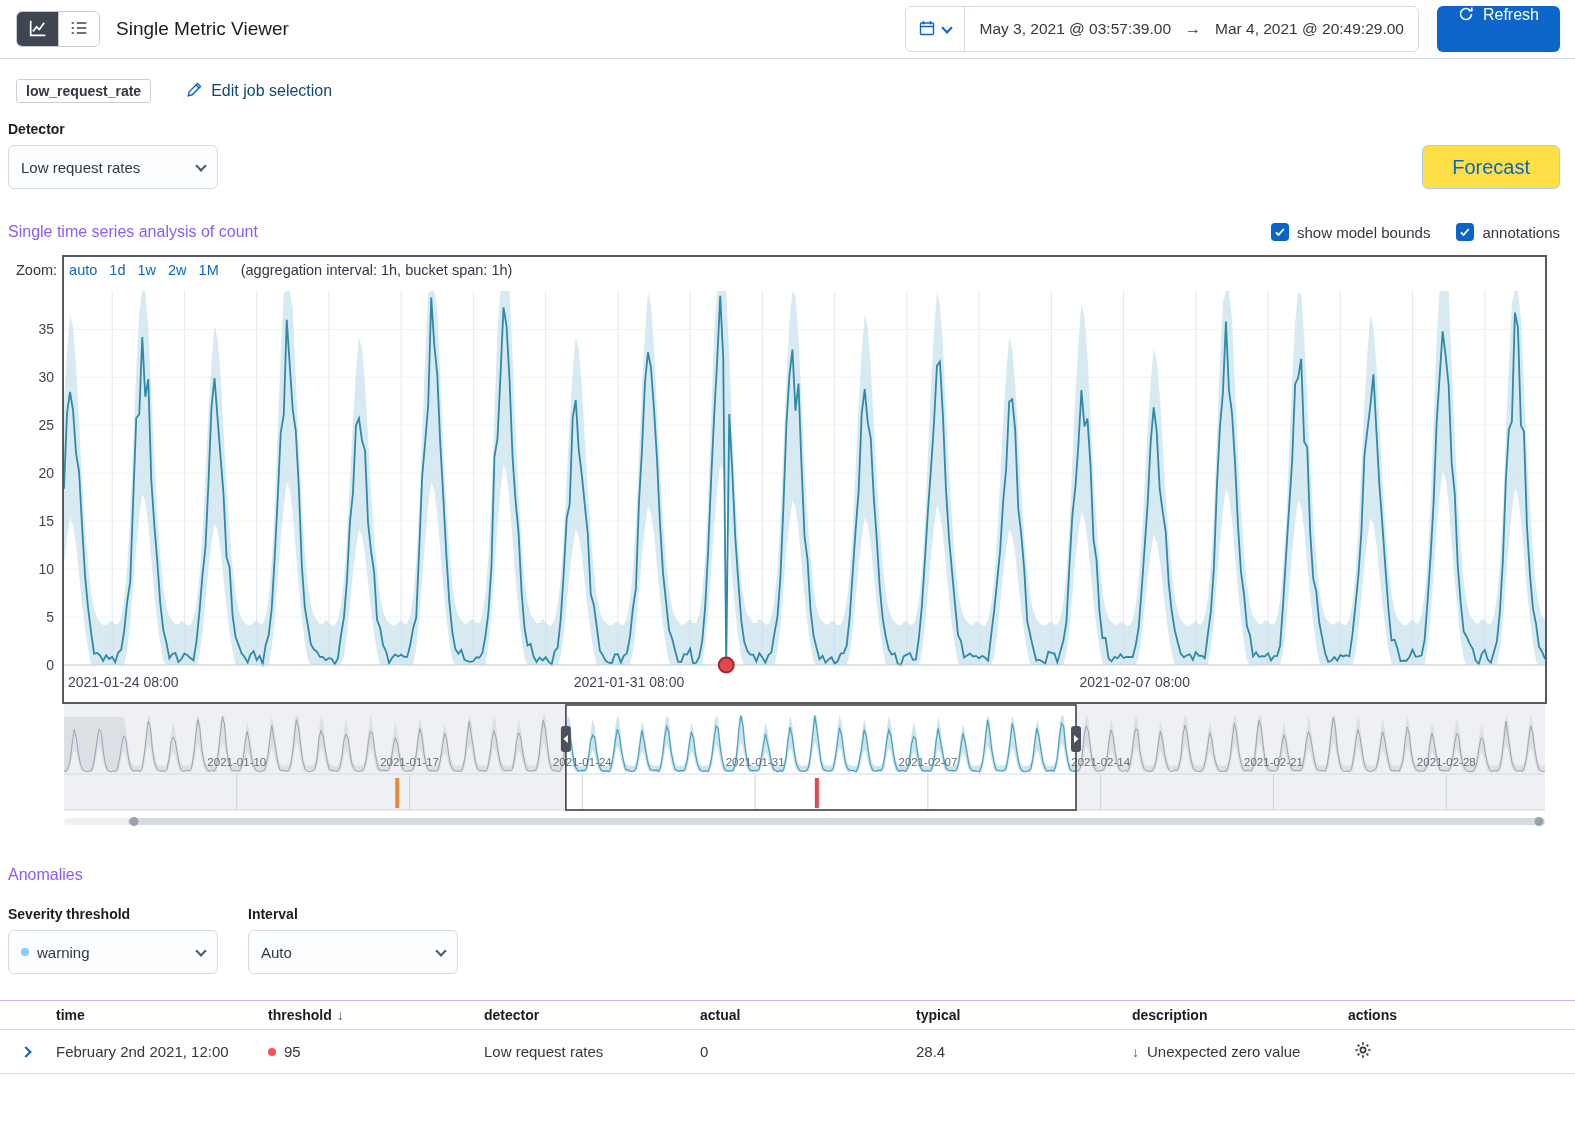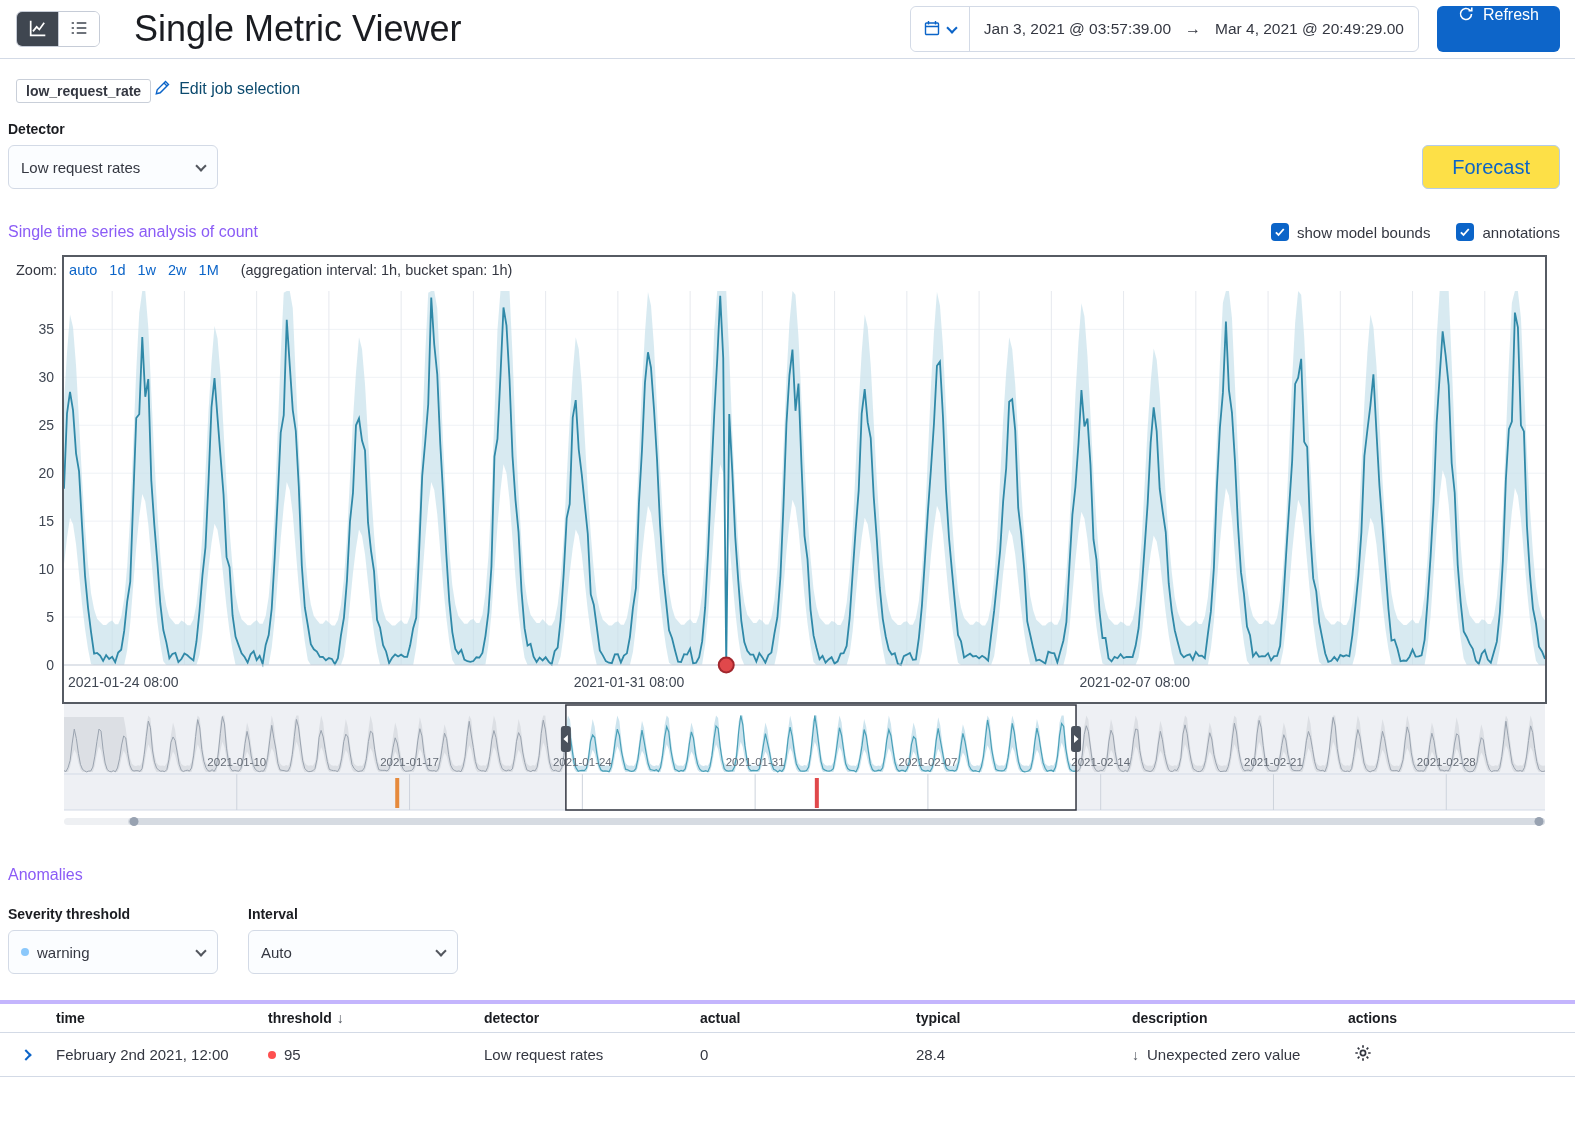--- a/index.html
+++ b/index.html
@@ -8,32 +8,32 @@
   svg text{font-family:"Liberation Sans",sans-serif}
   button{font-family:inherit;cursor:pointer}
 
   
   header{display:flex;align-items:center;justify-content:space-between;height:59px;padding:8px 15px 8px 16px;border-bottom:1px solid #d3dae6}
   .hleft{display:flex;align-items:center;gap:16px}
   .btn-group{display:flex;border:1px solid #c6ccd7;border-radius:6px;overflow:hidden}
   .vt{width:41px;height:34px;display:flex;align-items:center;justify-content:center;background:#fff;border:none;padding:0}
   .vt.selected{background:#3f4650}
   .vt + .vt{border-left:1px solid #c6ccd7}
-  h1{margin:18px;font-size:36px;font-weight:500;color:#1a1c21}
+  h1{margin:0;font-size:19px;font-weight:500;color:#1a1c21}
   .hright{display:flex;align-items:center;gap:18px}
   .dp{display:flex;align-items:center;height:46px;border:1px solid #d3dae6;border-radius:6px;background:#fff}
   .dp-cal{display:flex;align-items:center;gap:8px;height:100%;padding:0 13px;background:#fff;border:none;border-right:1px solid #d3dae6;border-radius:6px 0 0 6px}
   .dp-date{border:none;background:none;height:100%;padding:0 14px;font-size:15.5px;color:#343741}
   .dp-arrow{font-size:16px;color:#343741}
   .chev{display:inline-block;width:8px;height:8px;border-right:2px solid #0b64c8;border-bottom:2px solid #0b64c8;transform:rotate(45deg);margin-top:-3px}
   .chev.gray{border-color:#53575e}
   .btn-refresh{display:flex;gap:9px;height:46px;padding:0 21px;background:#0d65c9;color:#fff;border:none;border-radius:6px;font-size:16px;font-weight:500}
 
   
-  .job-row{display:flex;align-items:flex-start;gap:4px;padding:20px 0 0 16px}
+  .job-row{display:flex;align-items:center;gap:36px;padding:20px 0 0 16px}
   .badge{display:inline-block;padding:3px 9px;border:1px solid #c9cfd9;border-radius:3px;background:#fff;font-size:14px;font-weight:600;color:#343741}
   .link{display:inline-flex;align-items:center;gap:8px;font-size:16px;color:#0c4a6e;cursor:pointer}
 
   
   .detector-row{display:flex;align-items:flex-end;justify-content:space-between;padding:18px 15px 0 8px}
   .flabel{display:block;margin:0 0 8px 0;font-size:14px;font-weight:700;color:#1a1c21}
   .sel{display:flex;align-items:center;justify-content:space-between;width:210px;height:44px;padding:0 12px;background:#fbfdff;border:1px solid #d3dae6;border-radius:6px;font-size:15px;color:#343741;cursor:pointer}
   .sel-left{display:flex;align-items:center;gap:8px}
   .dot{width:8px;height:8px;border-radius:50%;display:inline-block}
   .btn-forecast{height:44px;padding:0 29px;background:#fde047;border:1px solid #b4ccea;border-radius:6px;color:#0b64c8;font-size:20px;font-weight:500}
@@ -53,21 +53,21 @@
   .zoom-suffix{margin-left:10px}
   .charts svg{display:block}
   #navChart{margin-top:4px}
 
   
   .anomalies-title{padding:30px 0 0 8px}
   .controls{display:flex;gap:30px;padding:22px 0 0 8px}
 
   .anom-table{margin-top:26px;font-size:15px}
   .tgrid{display:grid;grid-template-columns:48px 212px 216px 216px 216px 216px 216px 1fr;align-items:center}
-  .thead{border-top:4px solid #c4b5fd;border-bottom:1px solid #d3dae6}
+  .thead{border-top:1px solid #c4b5fd;border-bottom:1px solid #d3dae6}
   .th{display:flex;align-items:center;gap:5px;padding:6px 8px;font-size:14px;font-weight:700;color:#1a1c21}
   .trow{height:44px;border-bottom:1px solid #d3dae6}
   .td{padding:0 8px;display:flex;align-items:center;gap:8px}
   .expand-btn{background:none;border:none;padding:0;margin-left:14px}
   .expand{display:inline-block;width:8px;height:8px;border-right:2px solid #0b64c8;border-bottom:2px solid #0b64c8;transform:rotate(-45deg)}
   .sort-arrow,.desc-arrow{color:#535861;font-size:14px}
   .gear-btn{background:none;border:none;padding:2px;margin-left:4px}
 </style>
 </head>
 <body>
@@ -97,21 +97,21 @@
     <div class="dp">
       <button class="dp-cal">
         <span>
           <svg width="16" height="16" viewBox="0 0 16 16" fill="none" stroke="#0b64c8" stroke-width="1.4">
               <rect x="1.5" y="3" width="13" height="11.5" rx="1"></rect>
               <path d="M1.5 6.5h13M4.5 1v3.5M11.5 1v3.5"></path>
             </svg>
         </span>
         <span class="chev"></span>
       </button>
-      <button class="dp-date">Jan 3, 2021 @ 03:57:39.00</button>
+      <button class="dp-date">May 3, 2021 @ 03:57:39.00</button>
       <span class="dp-arrow">→</span>
       <button class="dp-date">Mar 4, 2021 @ 20:49:29.00</button>
     </div>
     <button class="btn-refresh">
       <span>
         <svg width="16" height="16" viewBox="0 0 16 16" fill="none" stroke="#fff" stroke-width="1.6">
             <path d="M13.5 8a5.5 5.5 0 1 1-1.6-3.9"></path>
             <path d="M13.8 1.4v3.2h-3.2"></path>
           </svg>
       </span>

